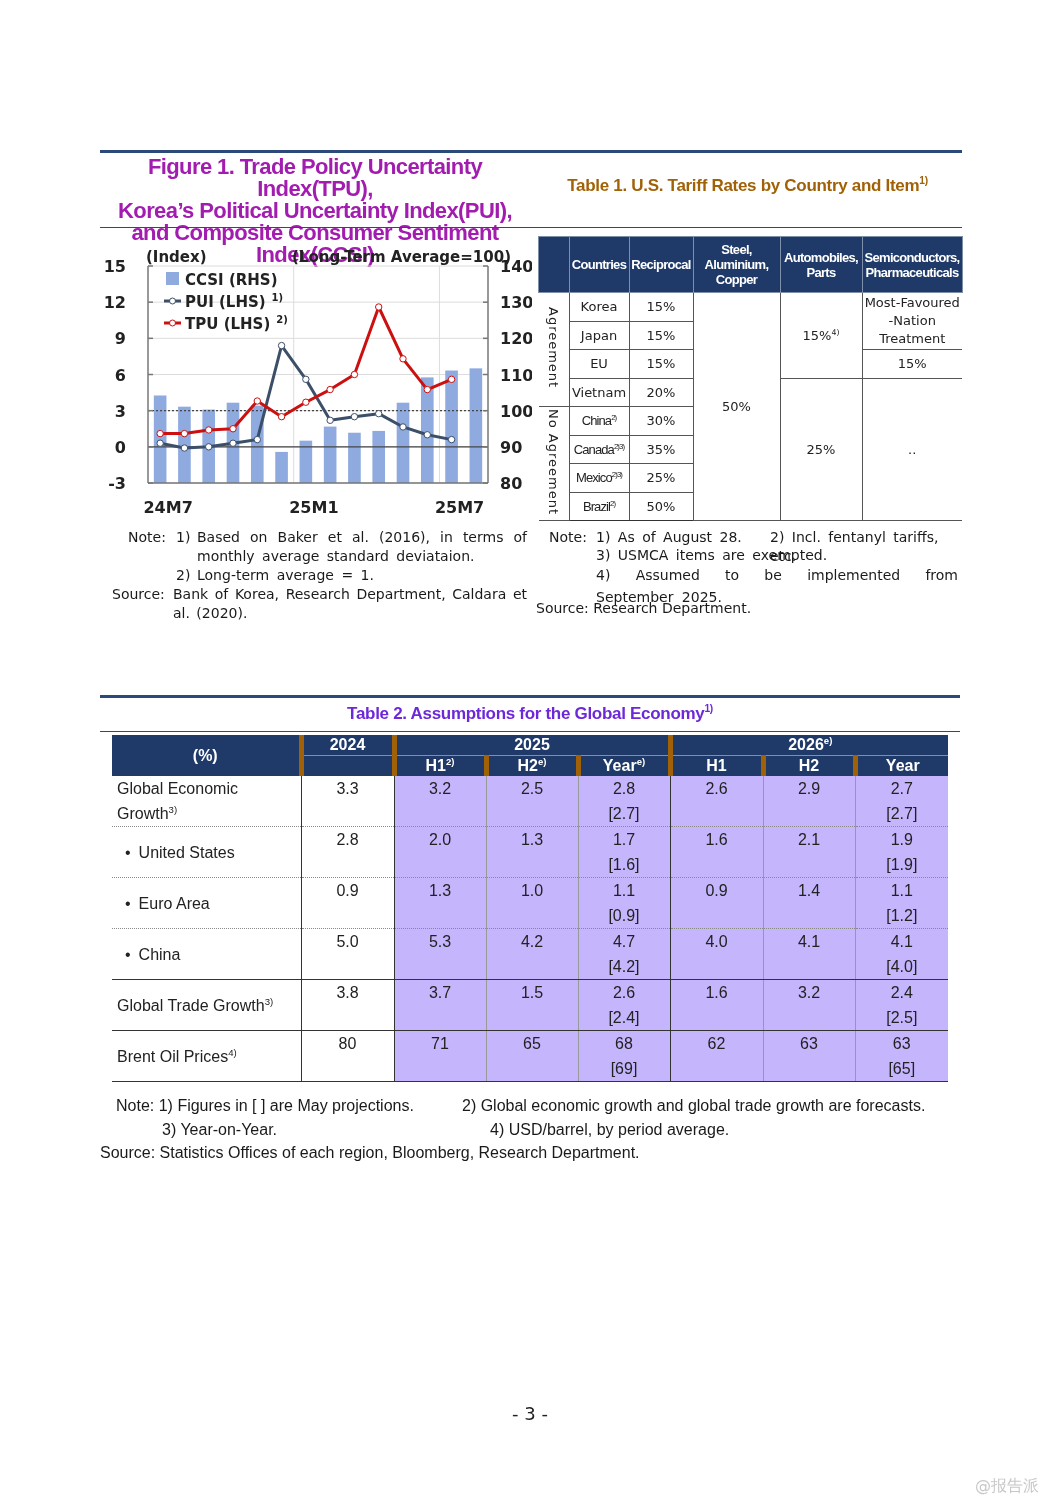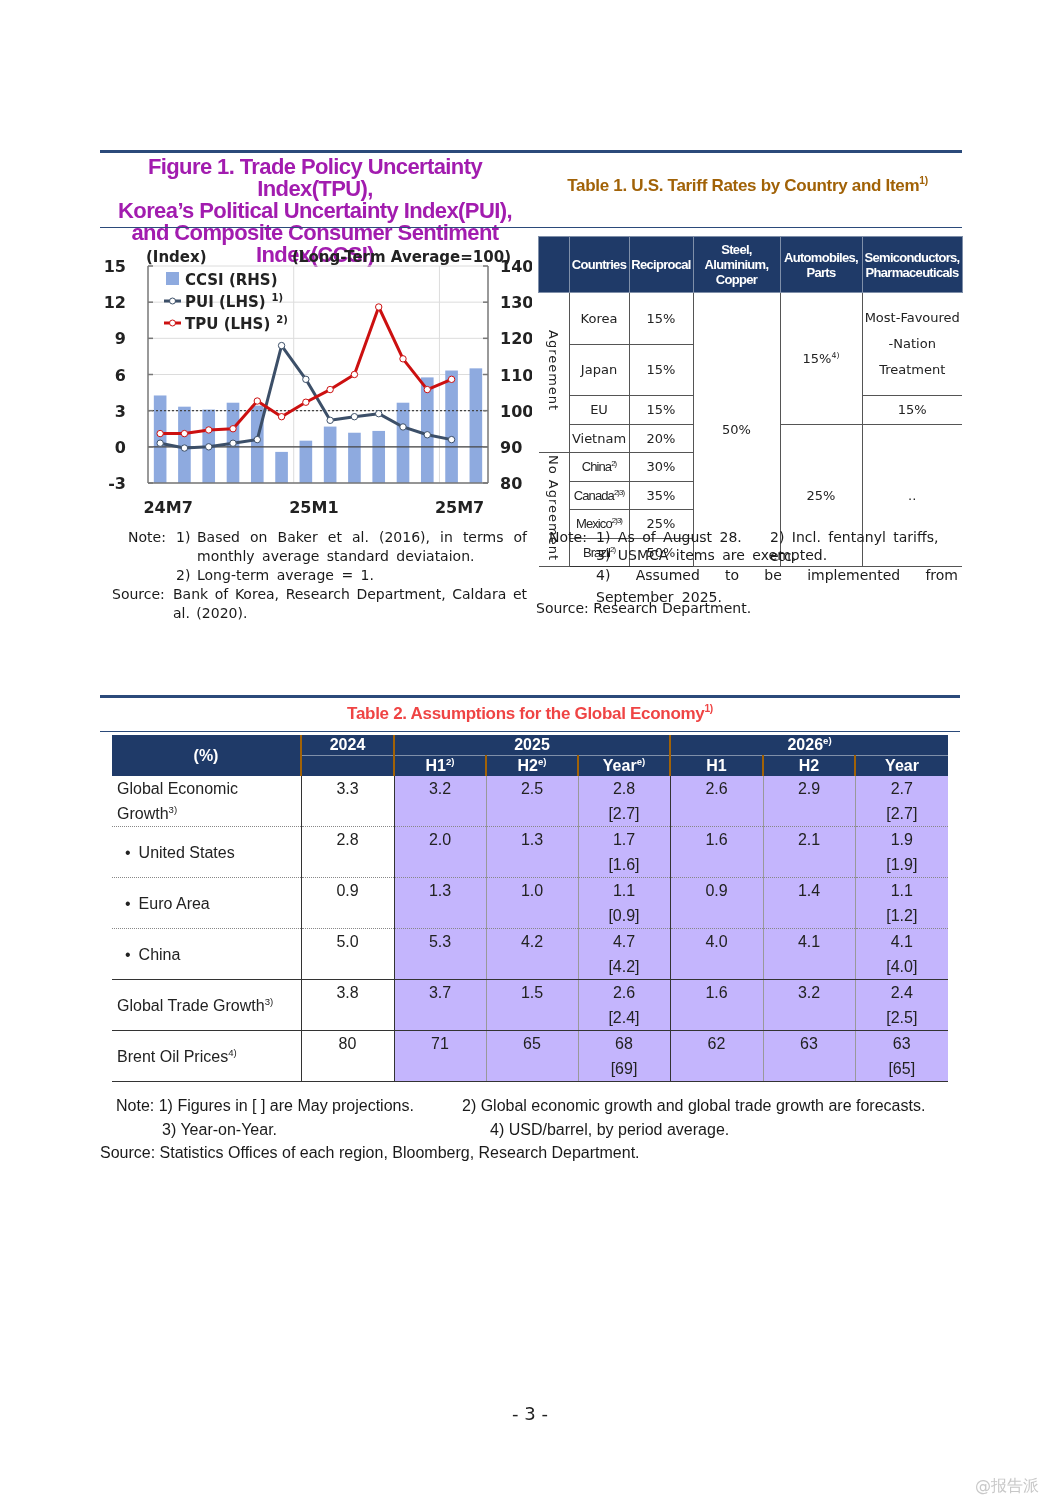--- a/index.html
+++ b/index.html
@@ -22,23 +22,23 @@
 
   
   #t1 { position:absolute; left:538px; top:236px; border-collapse:collapse; font-family:"DejaVu Sans", sans-serif; font-size:13px; table-layout:fixed; }
   #t1 th { background:#1f3a68; color:#fff; font-family:"Liberation Sans", sans-serif; font-size:13px; font-weight:bold; letter-spacing:-0.7px; border:1px solid #7f8fa9; padding:0; line-height:15px; height:55px; }
   #t1 td { border:1px solid #555; text-align:center; padding:0; height:27.5px; color:#222; }
   #t1 .vert { writing-mode:vertical-rl; font-size:13px; letter-spacing:1px; }
   #t1 .narrow { letter-spacing:-0.9px; font-family:"Liberation Sans", sans-serif; font-size:13px; }
   #t1 tr.last td { border-bottom:1.5px solid #333; }
 
   
-  #t2-title { left:100px; top:704px; width:860px; text-align:center; font-family:"Liberation Sans", sans-serif; font-weight:bold; font-size:17px; color:#ef4444; letter-spacing:-0.3px; }
+  #t2-title { left:100px; top:704px; width:860px; text-align:center; font-family:"Liberation Sans", sans-serif; font-weight:bold; font-size:17px; color:#6d28d9; letter-spacing:-0.3px; }
   #t2 { position:absolute; left:112px; top:735px; width:836px; border-collapse:collapse; table-layout:fixed; font-family:"Liberation Sans", sans-serif; font-size:16px; }
-  #t2 th { background:#1f3a68; color:#fff; font-weight:bold; font-size:16px; height:20px; padding:0; border-left:2px solid #a16207; border-right:1px solid #7f8fa9; }
+  #t2 th { background:#1f3a68; color:#fff; font-weight:bold; font-size:16px; height:20px; padding:0; border-left:5px solid #a16207; border-right:1px solid #7f8fa9; }
   #t2 th.sub { border-top:1px solid #7f8fa9; }
   #t2 td { padding:0; vertical-align:top; text-align:center; height:50px; color:#222; border-left:1px solid #999; line-height:25px; }
   #t2 td.label { text-align:left; vertical-align:middle; padding-left:5px; border-left:none; border-right:1px solid #333; }
   #t2 td.shade { background:#c4b5fd; }
   #t2 tr.dotted td { border-bottom:1px dotted #888; }
   #t2 tr.solid td { border-bottom:1.5px solid #333; }
   #t2 td.c2024 { border-left:1px solid #333; }
   #t2 td.grp { border-left:1px solid #333; }
   .t2note { font-family:"Liberation Sans", sans-serif; font-size:16px; line-height:24px; color:#1a1a1a; }
 
@@ -202,21 +202,21 @@
       <th>Semiconductors, Pharmaceuticals</th>
     </tr>
   </thead>
   <tbody>
     <tr>
       <td rowspan="4" style="border-left:none;"><span class="vert">Agreement</span></td>
       <td>Korea</td>
       <td>15%</td>
       <td rowspan="8">50%</td>
       <td rowspan="3"><span>15%</span><sup>4)</sup></td>
-      <td rowspan="2" style="border-right:none; line-height:26px; padding:12px 2px;">Most-Favoured -Nation Treatment</td>
+      <td rowspan="2" style="border-right:none; line-height:18px; padding:0 2px;">Most-Favoured -Nation Treatment</td>
     </tr>
     <tr>
       <td>Japan</td>
       <td>15%</td>
     </tr>
     <tr>
       <td>EU</td>
       <td>15%</td>
       <td style="border-right:none;">15%</td>
     </tr>

